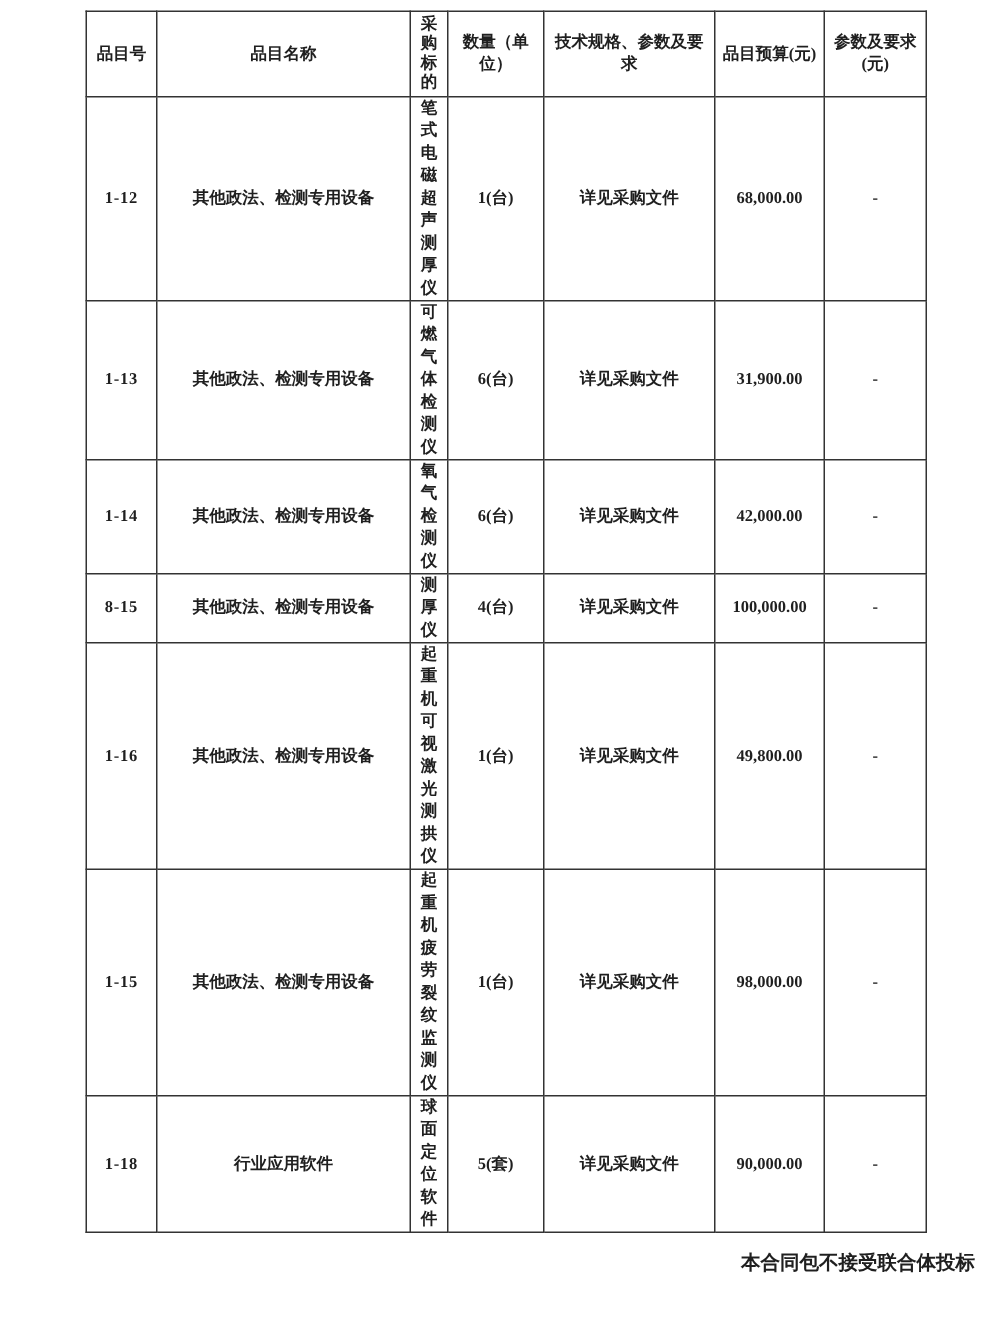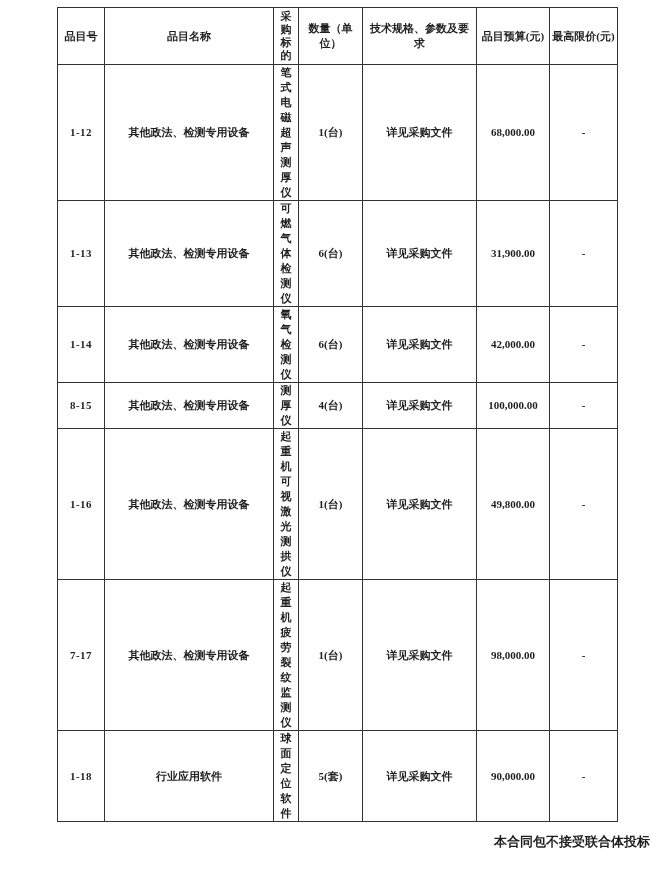--- a/index.html
+++ b/index.html
@@ -67,21 +67,21 @@
         <col style="width:68px">
     </colgroup>
     <thead>
       <tr class="h-head">
         <th>品目号</th>
         <th>品目名称</th>
         <th class="c-target"><span class="vert">采购标的</span></th>
         <th>数量（单位）</th>
         <th class="c-spec">技术规格、参数及要求</th>
         <th>品目预算(元)</th>
-        <th>最高限价(元)</th>
+        <th>参数及要求(元)</th>
       </tr>
     </thead>
     <tbody>
       <tr class="h1">
         <td class="c-no">1-12</td>
         <td>其他政法、检测专用设备</td>
         <td class="c-target">笔式电磁超声测厚仪</td>
         <td>1(台)</td>
         <td>详见采购文件</td>
         <td class="c-budget">68,000.00</td>
@@ -117,21 +117,21 @@
       <tr class="h5">
         <td class="c-no">1-16</td>
         <td>其他政法、检测专用设备</td>
         <td class="c-target">起重机可视激光测拱仪</td>
         <td>1(台)</td>
         <td>详见采购文件</td>
         <td class="c-budget">49,800.00</td>
         <td class="c-max">-</td>
       </tr>
       <tr class="h6">
-        <td class="c-no">7-17</td>
+        <td class="c-no">1-15</td>
         <td>其他政法、检测专用设备</td>
         <td class="c-target">起重机疲劳裂纹监测仪</td>
         <td>1(台)</td>
         <td>详见采购文件</td>
         <td class="c-budget">98,000.00</td>
         <td class="c-max">-</td>
       </tr>
       <tr class="h7">
         <td class="c-no">1-18</td>
         <td>行业应用软件</td>

